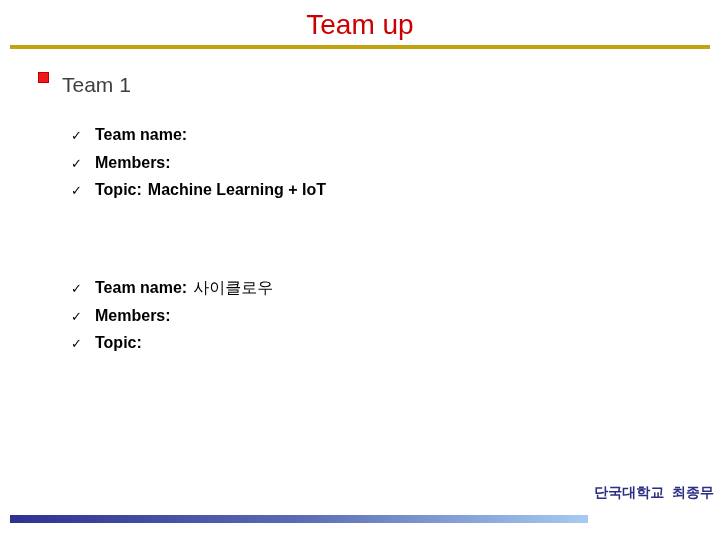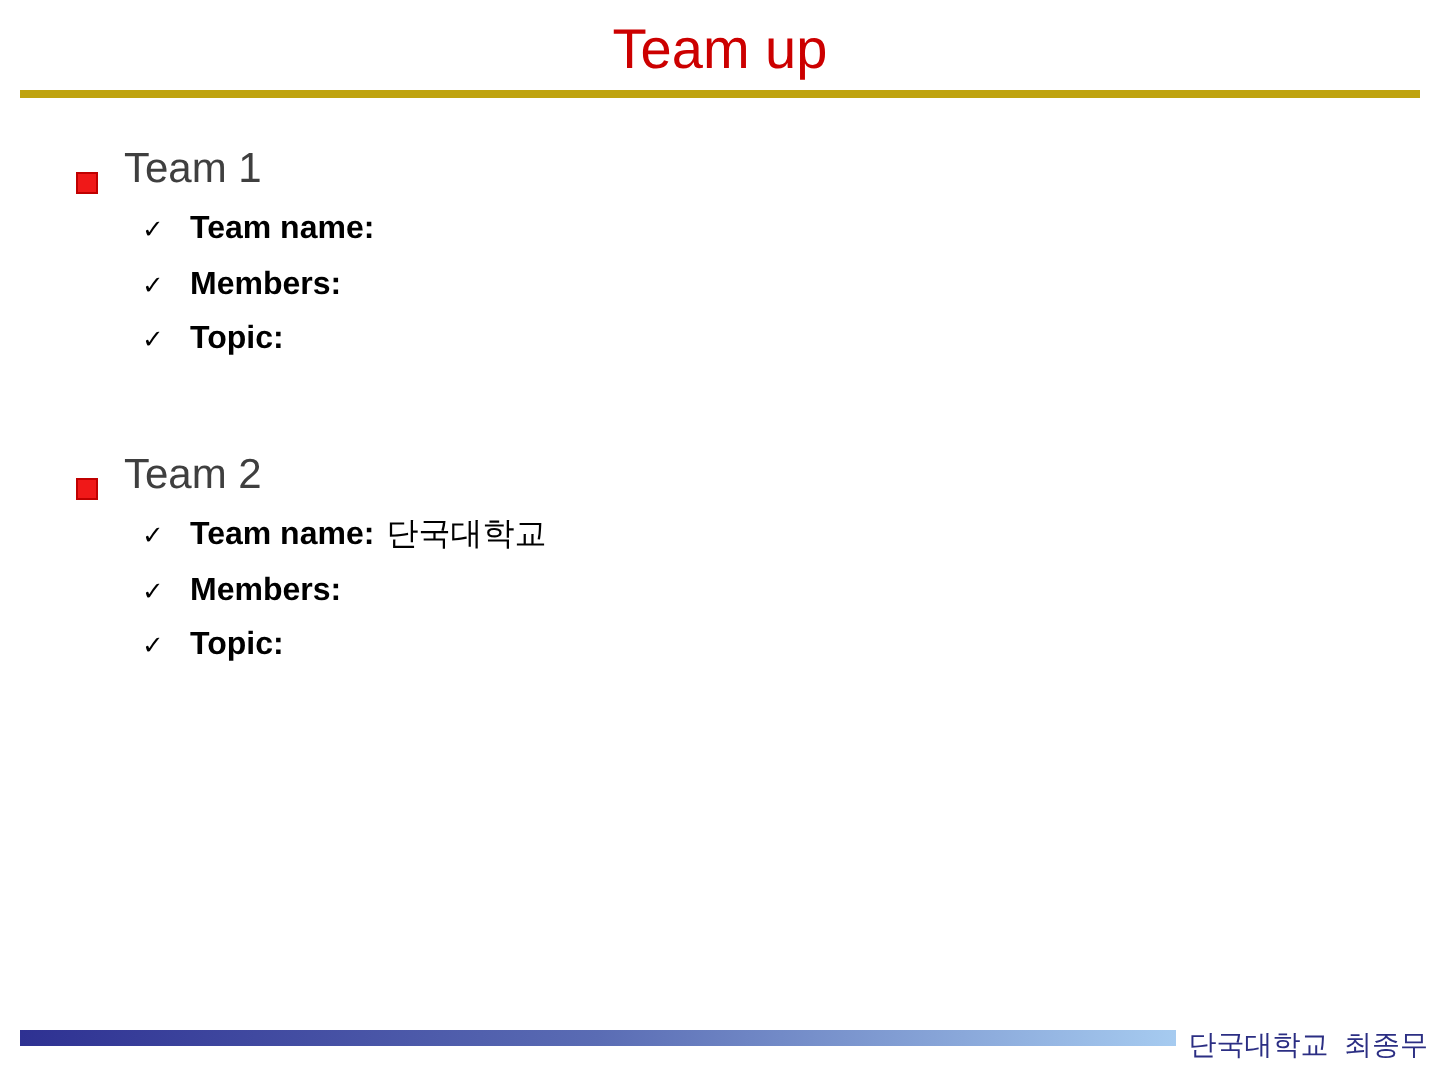--- a/index.html
+++ b/index.html
@@ -23,21 +23,21 @@
   .title-rule {
     position: absolute;
     top: 45px; left: 10px; right: 10px;
     height: 4px;
     background: #bfa30f;
   }
   .section-heading {
     position: absolute;
     left: 38px;
     display: flex;
-    align-items: flex-end;
+    align-items: flex-start;
     font-size: 21px;
     line-height: 25px;
     color: #3f3f3f;
   }
   .section-heading .sq {
     width: 9px; height: 9px;
     background: #f01818;
     border: 1px solid #c00000;
     margin-right: 13px;
     flex: 0 0 auto;
@@ -54,36 +54,36 @@
     color: #000000;
     white-space: nowrap;
   }
   .item .chk {
     font-size: 13px;
     color: #000000;
     width: 24px;
     flex: 0 0 auto;
     font-weight: 400;
   }
-  .item .lbl { font-weight: 700; }
+  .item .lbl { font-weight: 700; margin-top: 20px; }
   .item .val { margin-left: 6px; font-weight: 700; }
   .item .val.kr { font-weight: 400; }
   .i-1a { top: 104px; } .i-1b { top: 132px; } .i-1c { top: 159px; }
   .i-2a { top: 257px; } .i-2b { top: 285px; } .i-2c { top: 312px; }
   .footer-bar {
     position: absolute;
     left: 10px; top: 515px;
     width: 578px; height: 8px;
     background: linear-gradient(to right, #2e3192, #5a6cb4, #a6cbf0);
   }
   .footer-credit {
     position: absolute;
-    right: 6px; top: 514px;
+    right: 6px; top: 484px;
     font-size: 14px;
-    font-weight: 400;
+    font-weight: 700;
     color: #2b2e83;
     white-space: pre;
   }
 </style>
 </head>
 <body>
 
 <div class="slide">
 
   <div class="title">Team up</div>
@@ -98,31 +98,28 @@
     <span class="chk">✓</span>
     <span class="lbl">Team name:</span>
   </div>
   <div class="item i-1b">
     <span class="chk">✓</span>
     <span class="lbl">Members:</span>
   </div>
   <div class="item i-1c">
     <span class="chk">✓</span>
     <span class="lbl">Topic:</span>
+    <span class="val">Machine Learning + IoT</span>
   </div>
 
-  <div class="section-heading heading-2">
-    <span class="sq"></span>
-    <span>Team 2</span>
-  </div>
 
   <div class="item i-2a">
     <span class="chk">✓</span>
     <span class="lbl">Team name:</span>
-    <span class="val kr">단국대학교</span>
+    <span class="val kr">사이클로우</span>
   </div>
   <div class="item i-2b">
     <span class="chk">✓</span>
     <span class="lbl">Members:</span>
   </div>
   <div class="item i-2c">
     <span class="chk">✓</span>
     <span class="lbl">Topic:</span>
   </div>
 

